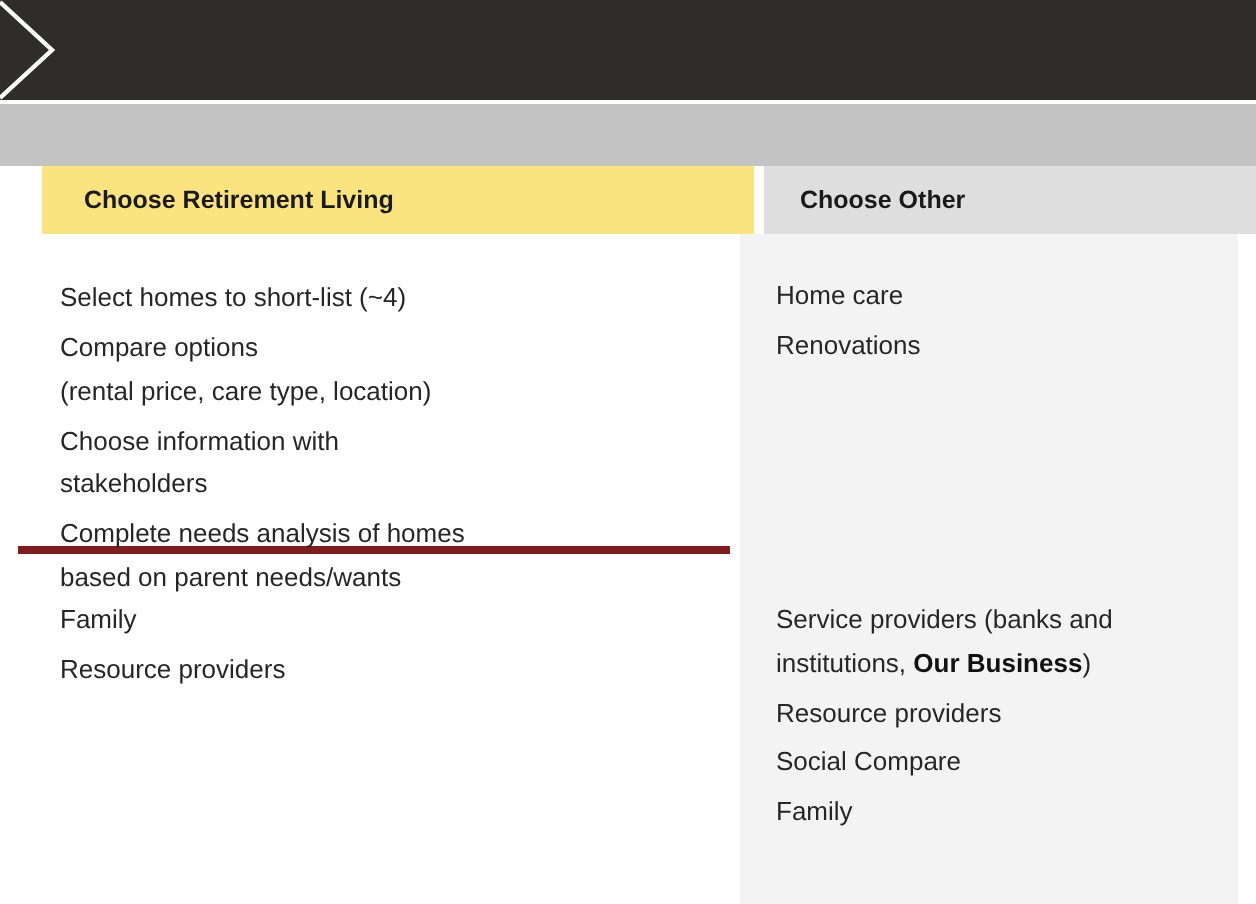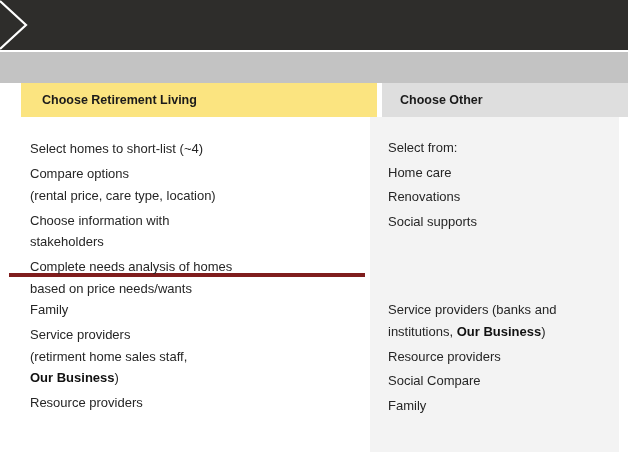--- a/index.html
+++ b/index.html
@@ -156,49 +156,44 @@
     <div class="col-body">
 
       <div class="cell cell-top">
         <div class="cell-inner">
           <p class="para">Select homes to short-list (~4)</p>
           <p class="para">Compare options
 (rental price, care type, location)</p>
           <p class="para">Choose information with
 stakeholders</p>
           <p class="para">Complete needs analysis of homes
-based on price needs/wants</p>
+based on parent needs/wants</p>
         </div>
       </div>
 
       <div class="cell cell-bottom">
         <div class="cell-inner">
           <p class="para">Family</p>
-          <p class="para"><span>Service providers
-(retirment home sales staff,
-</span><b>Our Business</b><span>)</span></p>
           <p class="para">Resource providers</p>
         </div>
       </div>
 
     </div>
   </div>
 
   <div class="col" id="col-right">
     <div class="col-header">
       <div class="col-header-label">Choose Other</div>
     </div>
     <div class="col-body">
 
       <div class="cell cell-top">
         <div class="cell-inner">
-          <p class="para tight">Select from:</p>
           <p class="para tight">Home care</p>
           <p class="para tight">Renovations</p>
-          <p class="para tight">Social supports</p>
         </div>
       </div>
 
       <div class="cell cell-bottom">
         <div class="cell-inner">
           <p class="para"><span>Service providers (banks and
 institutions, </span><b>Our Business</b><span>)</span></p>
           <p class="para tight">Resource providers</p>
           <p class="para tight">Social Compare</p>
           <p class="para tight">Family</p>

